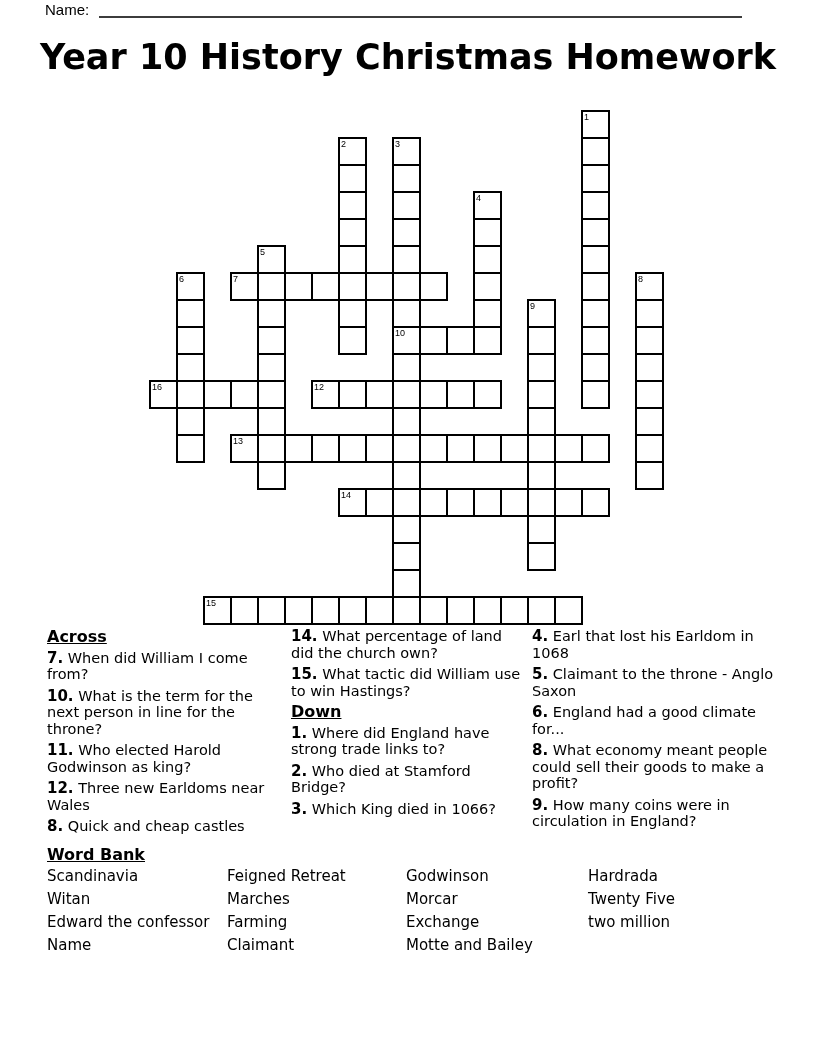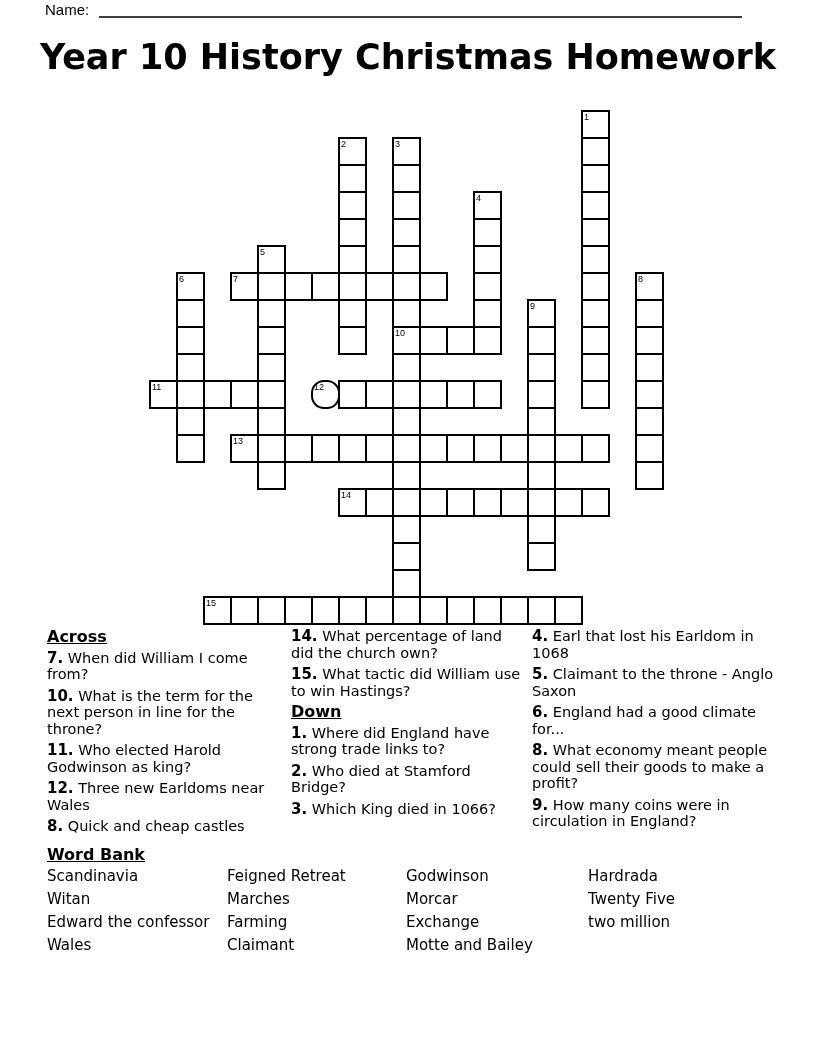--- a/index.html
+++ b/index.html
@@ -156,25 +156,25 @@
     <div class="cell" style="left: 378px; top: 270px;"></div>
     <div class="cell" style="left: 378px; top: 297px;"></div>
     <div class="cell" style="left: 378px; top: 324px;"></div>
     <div class="cell" style="left: 378px; top: 351px;"></div>
     <div class="cell" style="left: 378px; top: 378px;"></div>
     <div class="cell" style="left: 378px; top: 405px;"></div>
     <div class="cell" style="left: 378px; top: 432px;"></div>
     <div class="cell" style="left: 270px; top: 216px;"></div>
     <div class="cell" style="left: 297px; top: 216px;"></div>
     <div class="cell" style="left: 0px; top: 270px;">
-      <span class="cellnum">11</span>
+      <span class="cellnum">16</span>
     </div>
     <div class="cell" style="left: 54px; top: 270px;"></div>
     <div class="cell" style="left: 81px; top: 270px;"></div>
-    <div class="cell" style="left: 162px; top: 270px; border-radius: 13px;">
+    <div class="cell" style="left: 162px; top: 270px;">
       <span class="cellnum">12</span>
     </div>
     <div class="cell" style="left: 189px; top: 270px;"></div>
     <div class="cell" style="left: 216px; top: 270px;"></div>
     <div class="cell" style="left: 270px; top: 270px;"></div>
     <div class="cell" style="left: 297px; top: 270px;"></div>
     <div class="cell" style="left: 324px; top: 270px;"></div>
     <div class="cell" style="left: 81px; top: 324px;">
       <span class="cellnum">13</span>
     </div>
@@ -237,21 +237,21 @@
     <div class="clue"><span class="clue-num">6.</span> England had a good climate for...</div>
     <div class="clue"><span class="clue-num">8.</span> What economy meant people could sell their goods to make a profit?</div>
     <div class="clue"><span class="clue-num">9.</span> How many coins were in circulation in England?</div>
   </div>
 
 <div class="wb-heading">Word Bank</div>
 <div class="wb-col wb-col-1">
     <div class="wb-word">Scandinavia</div>
     <div class="wb-word">Witan</div>
     <div class="wb-word">Edward the confessor</div>
-    <div class="wb-word">Wales</div>
+    <div class="wb-word">Name</div>
   </div>
 <div class="wb-col wb-col-2">
     <div class="wb-word">Feigned Retreat</div>
     <div class="wb-word">Marches</div>
     <div class="wb-word">Farming</div>
     <div class="wb-word">Claimant</div>
   </div>
 <div class="wb-col wb-col-3">
     <div class="wb-word">Godwinson</div>
     <div class="wb-word">Morcar</div>

